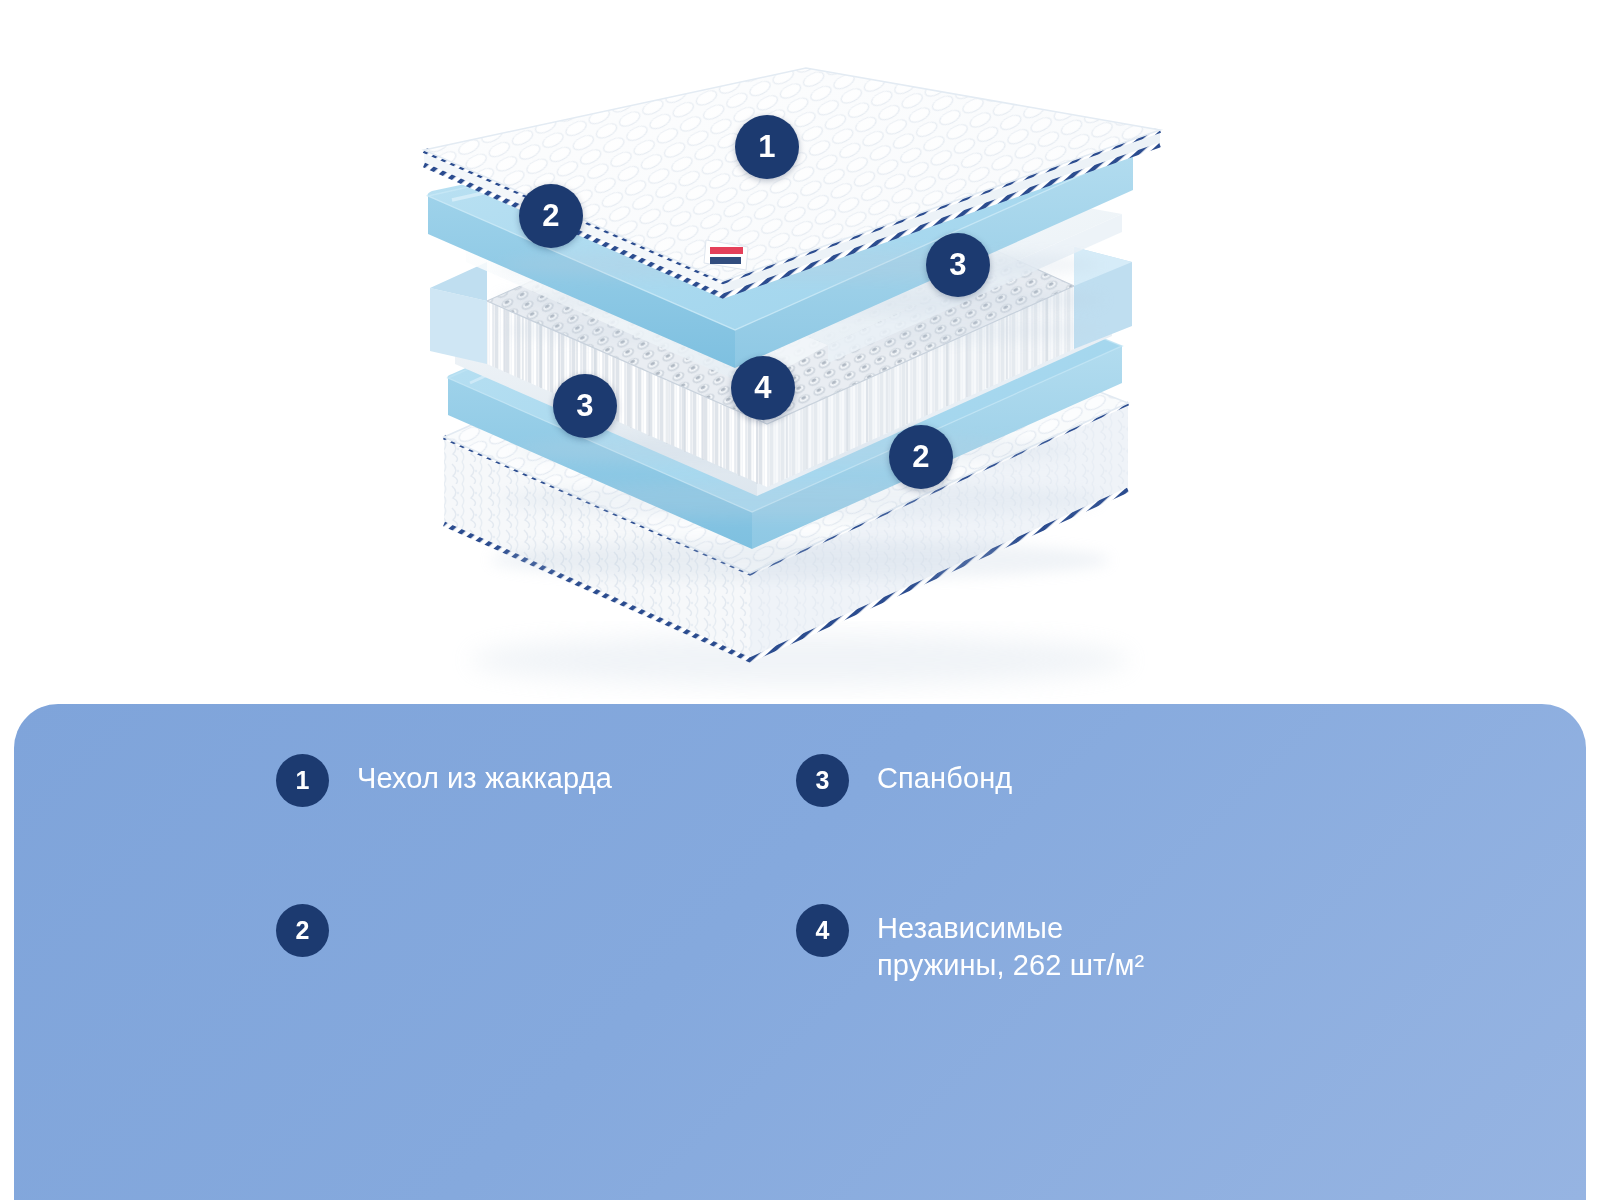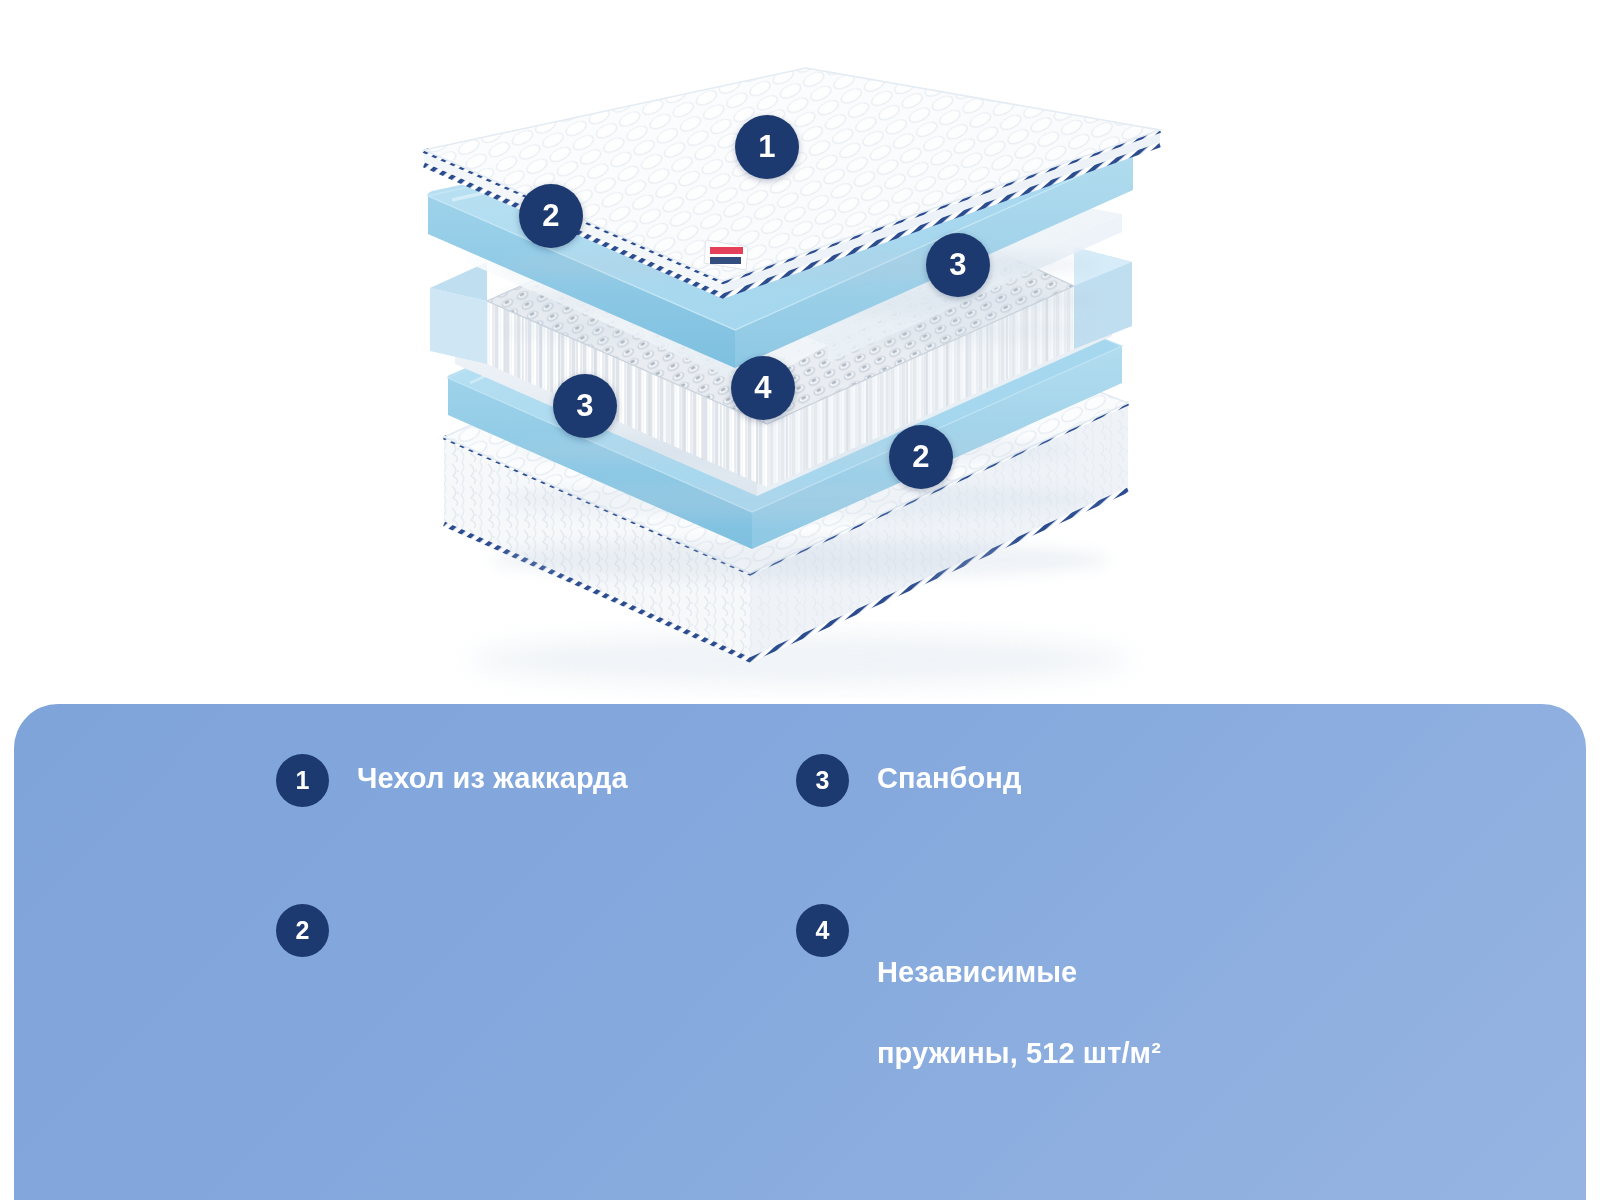--- a/index.html
+++ b/index.html
@@ -62,27 +62,27 @@
     border-radius:50%;
     background:#1c3a70;
     color:#fff;
     display:flex;align-items:center;justify-content:center;
     font-size:25px;font-weight:700;
     margin-top:2px;
   }
   .legend-text{
     color:#ffffff;
     font-size:29px;
-    font-weight:700;
+    font-weight:400;
     line-height:1.28;
     letter-spacing:.1px;
     padding-top:8px;
     max-width:430px;
   }
-  .legend-text .l2{display:block;margin-top:44px;}
+  .legend-text .l2{display:block;}
 </style>
 </head>
 <body>
 
 <div id="diagram">
 
   <svg width="1600" height="700" viewBox="0 0 1600 700">
     <defs>
 
       <pattern id="quilt" width="26" height="16" patternUnits="userSpaceOnUse" patternTransform="rotate(-27)">
@@ -320,18 +320,18 @@
         <span>2</span>
       </div>
     </div>
 
     <div class="legend-item">
       <div class="legend-badge">
         <span>4</span>
       </div>
       <div class="legend-text">
         <span class="l2">Независимые</span>
-        <span class="l2">пружины, 512 шт/м²</span>
+        <span class="l2">пружины, 262 шт/м²</span>
       </div>
     </div>
 
   </div>
 </div>
 
 </body></html>

